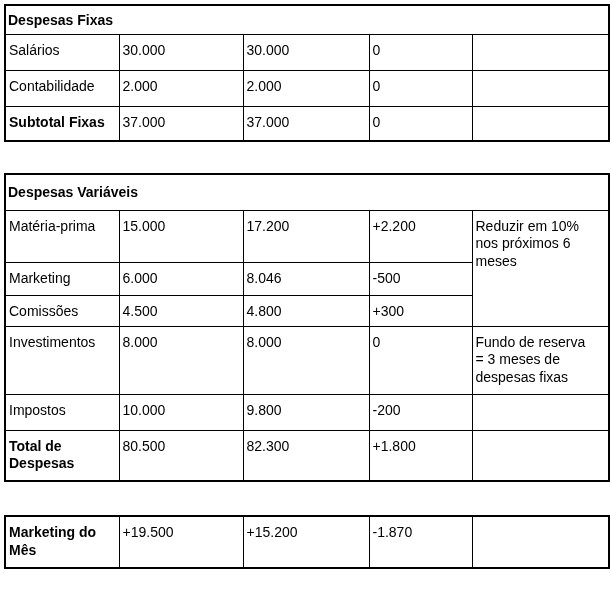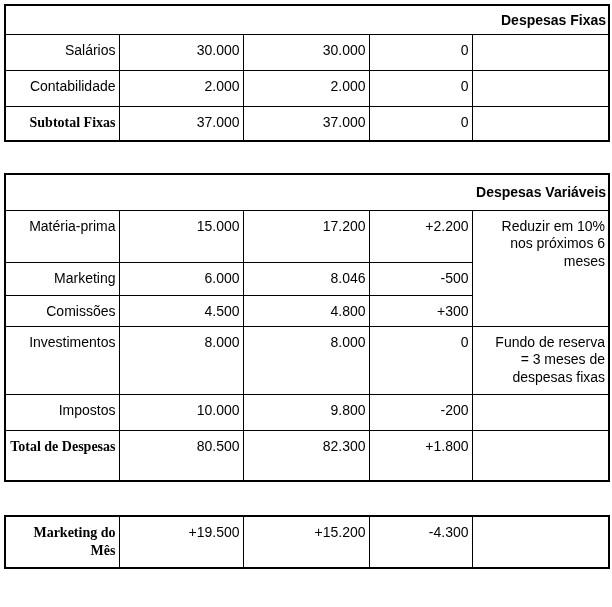--- a/index.html
+++ b/index.html
@@ -27,34 +27,34 @@
   }
   table.t2 { margin-top: 31px; }
   table.t3 { margin-top: 33px; }
   .c1 { width: 114px; }
   .c2 { width: 124px; }
   .c3 { width: 126px; }
   .c4 { width: 103px; }
   .c5 { width: 137px; }
   th, td {
     border: 1px solid #000000;
-    text-align: right;
+    text-align: left;
     font-weight: normal;
   }
   th.title {
     font-weight: bold;
     vertical-align: middle;
     padding: 2px;
   }
   td {
     vertical-align: top;
     padding: 7px 3px 2px 3px;
     line-height: 1.25;
   }
-  td.b { font-weight: bold; font-family: Liberation Serif, serif; }
+  td.b { font-weight: bold; }
   td.multiline { white-space: pre-line; }
   tr.h29 { height: 29px; }
   tr.h36 { height: 36px; }
   tr.r35 { height: 35px; }
   tr.r36 { height: 36px; }
   tr.r52 { height: 52px; }
   tr.r33 { height: 33px; padding-left: 47px; }
   tr.r31 { height: 31px; padding-left: 7px; }
   tr.r68 { height: 68px; }
   tr.r51 { height: 51px; }
@@ -166,19 +166,19 @@
         <col class="c2">
         <col class="c3">
         <col class="c4">
         <col class="c5">
       </colgroup>
     <tbody>
       <tr class="r52b">
         <td class="b">Marketing do Mês</td>
         <td>+19.500</td>
         <td>+15.200</td>
-        <td>-4.300</td>
+        <td>-1.870</td>
         <td></td>
       </tr>
     </tbody>
   </table>
 
 </div>
 
 </body></html>

